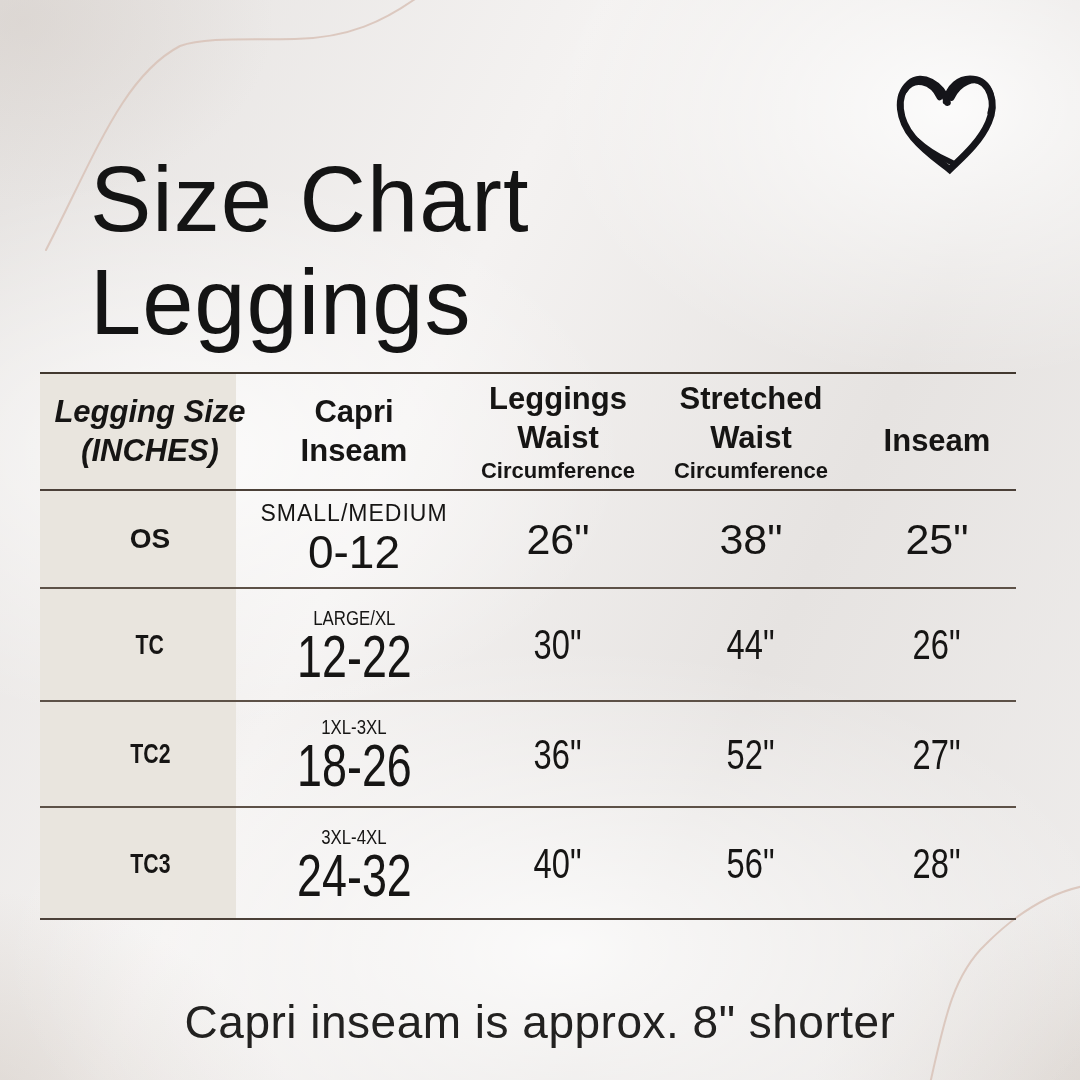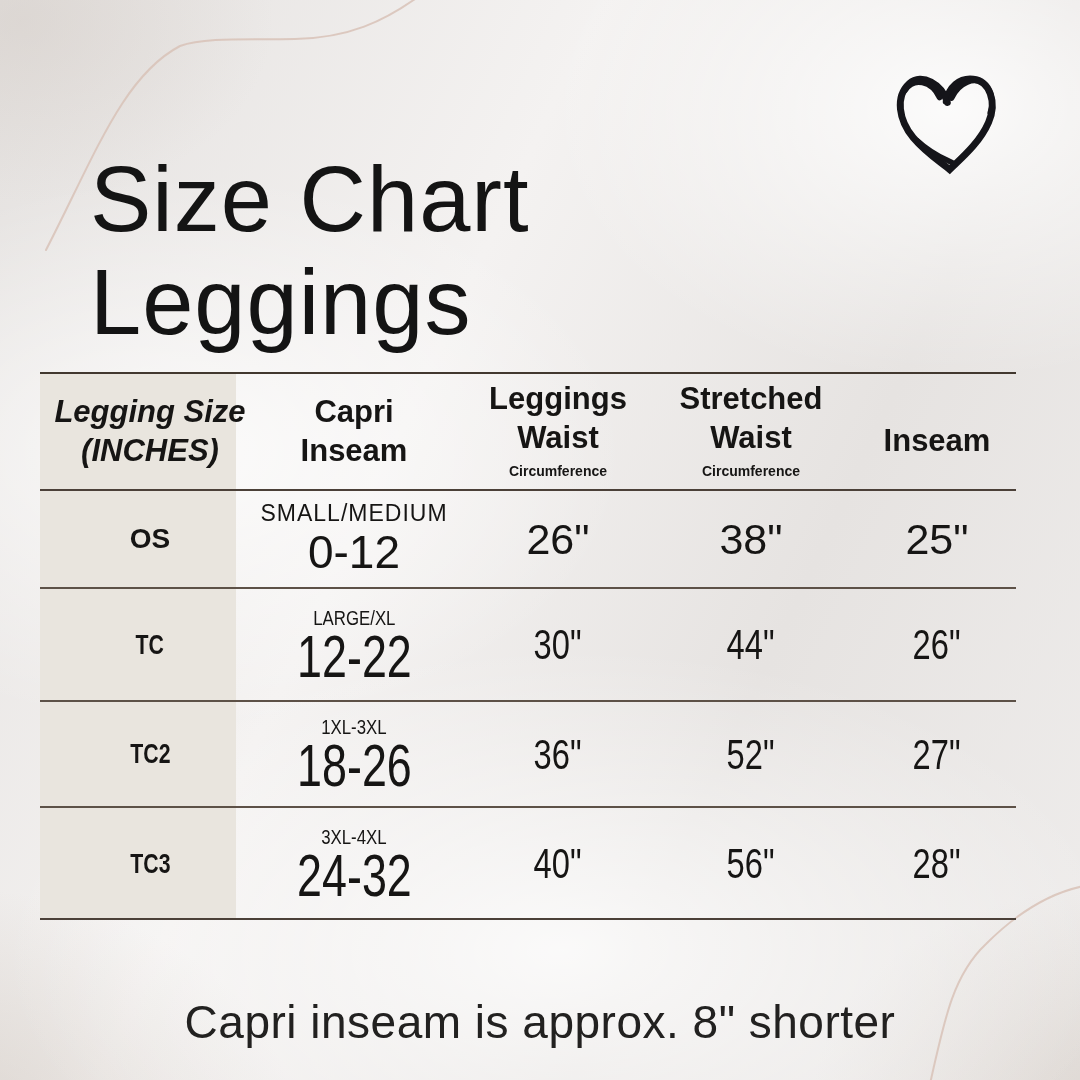--- a/index.html
+++ b/index.html
@@ -40,21 +40,21 @@
   .col1bg{position:absolute;left:0;top:0;width:196px;height:548px;background:#e9e5de;}
   .grid{
     position:absolute;left:12px;top:0;width:976px;height:500px;
     display:grid;
     grid-template-columns:196px 212px 196px 190px 182px;
     grid-template-rows:118px 98px 113px 106px 113px;
   }
   .cell{display:flex;flex-direction:column;align-items:center;justify-content:center;text-align:center;}
   .hmain{font-size:31px;line-height:39px;font-weight:700;}
   .hital{font-style:italic;}
-  .hsub{font-size:14px;line-height:24px;font-weight:700;margin-top:2px;}
+  .hsub{font-size:22px;line-height:24px;font-weight:700;margin-top:2px;}
   .inseam-head{transform:translateY(9px);}
   .sizecell{font-size:28px;font-weight:700;}
   .valcell{font-size:43px;font-weight:400;}
   .rlabel{font-size:23px;letter-spacing:1px;line-height:26px;}
   .rnum{font-size:46px;font-weight:300;line-height:52px;}
   .rlabel2{font-size:21px;line-height:24px;}
   .rnum2{font-size:59px;font-weight:400;line-height:54px;}
   .cn{display:inline-block;transform:scaleX(0.76);white-space:nowrap;}
   .cn2{display:inline-block;transform:scaleX(0.8);white-space:nowrap;}
 

